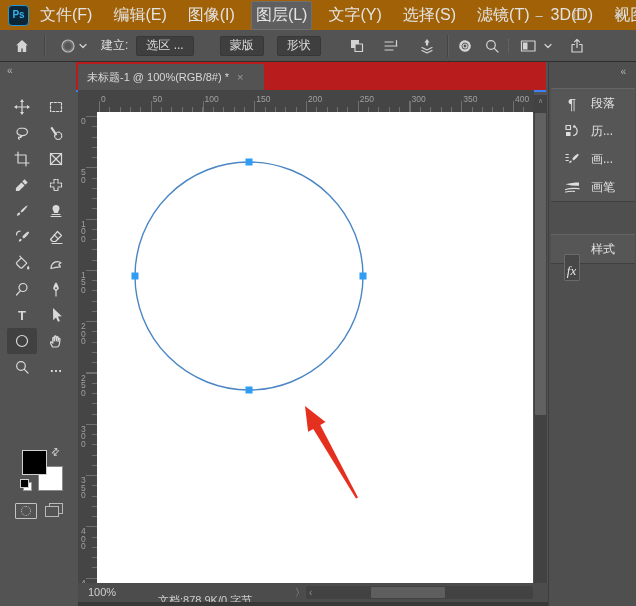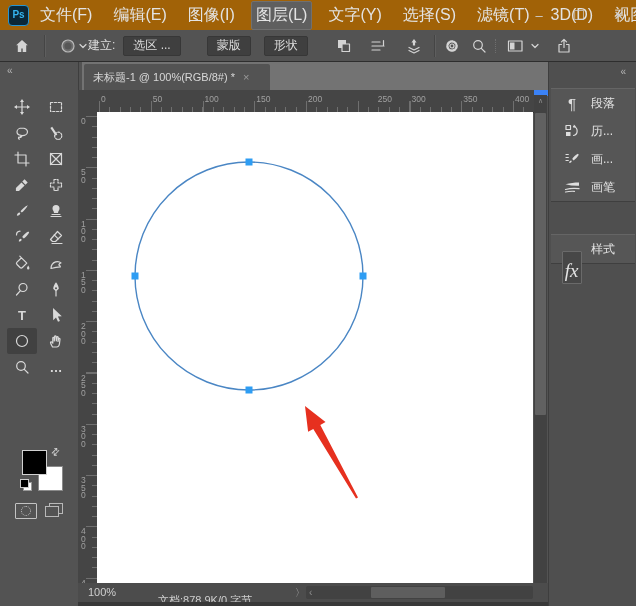--- a/index.html
+++ b/index.html
@@ -42,21 +42,21 @@
   .mini-colors{position:absolute;left:20px;top:417px;width:12px;height:12px;z-index:1;}
   .mini-colors .mw{position:absolute;right:0;bottom:0;width:7px;height:7px;background:#fff;border:1px solid #999;}
   .mini-colors .mb{position:absolute;left:0;top:0;width:7px;height:7px;background:#000;border:1px solid #ccc;}
   .qmask{position:absolute;left:15px;top:441px;width:20px;height:14px;border:1px solid #c2c2c2;border-radius:1px;
          display:flex;align-items:center;justify-content:center;}
   .qmask i{display:block;width:8px;height:8px;border:1px dotted #c2c2c2;border-radius:50%;}
   .smode{position:absolute;left:45px;top:441px;width:18px;height:14px;}
   .smode .r1{position:absolute;right:0;top:0;width:12px;height:9px;border:1px solid #b8b8b8;}
   .smode .r2{position:absolute;left:0;bottom:0;width:12px;height:9px;border:1px solid #b8b8b8;background:#535353;}
   
-  .tabbar{position:absolute;left:82px;top:62px;width:470px;height:28px;background:#737373;border-bottom:6px solid #3b82f6;}
+  .tabbar{position:absolute;left:76px;top:62px;width:470px;height:28px;background:#b91c1c;border-bottom:2px solid #3b82f6;}
   .tab{position:absolute;left:2px;top:2px;width:186px;height:26px;background:#535353;display:flex;align-items:center;
        font-size:11px;color:#d8d8d8;border-radius:2px 2px 0 0;}
   .tab > span:first-child{margin-left:9px;white-space:nowrap;}
   .tclose{margin-left:8px;color:#9a9a9a;font-size:11px;}
   
   .corner{position:absolute;left:78px;top:90px;width:19px;height:22px;background:#454545;border-right:1px solid #333;border-bottom:1px solid #333;}
   .ruler-h{position:absolute;left:97px;top:90px;width:437px;height:22px;background:#454545;border-bottom:1px solid #333;overflow:hidden;}
   .ruler-h::before{content:"";position:absolute;left:2px;right:0;bottom:0;height:5px;
       background:repeating-linear-gradient(to right,#6f6f6f 0 1px,transparent 1px 10.35px);}
   .ruler-h::after{content:"";position:absolute;left:2px;right:0;bottom:0;height:11px;
@@ -87,21 +87,21 @@
   .rpanel{position:absolute;left:548px;top:62px;width:88px;height:544px;background:#4f4f4f;border-left:1px solid #3e3e3e;}
   .collapse2{position:absolute;right:12px;top:4px;font-size:10px;color:#b5b5b5;letter-spacing:-1px;}
   .pgroup{position:absolute;left:2px;right:2px;background:#565656;border-top:1px solid #656565;border-bottom:1px solid #3f3f3f;}
   .pg1{top:26px;}
   .pg2{top:172px;}
   .prow{height:28px;display:flex;align-items:center;}
   .picon{width:24px;margin-left:9px;display:flex;align-items:center;justify-content:center;color:#dedede;}
   .picon svg{stroke:#dedede;fill:none;stroke-width:1.2;stroke-linecap:round;stroke-linejoin:round;}
   .picon svg .f{fill:#dedede;stroke:none;}
   .pilcrow{font-size:15px;}
-  .fxg{font-style:italic;font-family:"Liberation Serif","DejaVu Serif",serif;font-size:19px;color:#e6e6e6;
+  .fxg{font-style:italic;font-family:"Liberation Serif","DejaVu Serif",serif;font-size:13px;color:#e6e6e6;
        border:1px solid #6a6a6a;background:#474747;padding:8px 3px 1px 2px;border-radius:1px;margin-top:36px;}
   .plabel{margin-left:7px;font-size:12px;color:#e2e2e2;white-space:nowrap;}
 </style>
 </head>
 <body>
 
 <div id="app">
 
   <header class="titlebar">
     <div class="ps-logo">Ps</div>
@@ -135,21 +135,21 @@
       <svg width="18" height="18" viewBox="0 0 18 18">
           <circle cx="9" cy="9" r="6" stroke="#b9b9b9" fill="#6e6e6e"></circle>
           <circle cx="9" cy="9" r="3.5" fill="#565656" stroke="none"></circle>
         </svg>
     </span>
     <span class="ob-icon" style="width:10px">
       <svg width="8" height="8" viewBox="0 0 8 8">
           <path d="M1 2.5l3 3 3-3"></path>
         </svg>
     </span>
-    <span class="make" style="">建立:</span>
+    <span class="make" style="margin-left:13px">建立:</span>
     <button class="obtn" style="margin-left:8px">选区 ...</button>
     <button class="obtn" style="margin-left:26px">蒙版</button>
     <button class="obtn" style="margin-left:13px">形状</button>
     <span class="ob-icon" style="margin-left:26px">
       <svg width="16" height="16" viewBox="0 0 16 16">
           <rect class="f" x="2" y="2" width="8" height="8"></rect>
           <rect x="6" y="6" width="7.5" height="7.5" fill="#535353"></rect>
         </svg>
     </span>
     <span class="ob-icon" style="margin-left:14px">
@@ -340,21 +340,21 @@
     </div>
   </div>
 
   <div class="corner"></div>
   <div class="ruler-h" id="rulerH">
       <span class="rlh" style="left: 4px;">0</span>
       <span class="rlh" style="left: 55.75px;">50</span>
       <span class="rlh" style="left: 107.5px;">100</span>
       <span class="rlh" style="left: 159.25px;">150</span>
       <span class="rlh" style="left: 211px;">200</span>
-      <span class="rlh" style="left: 262.75px; margin-left: 18px;">250</span>
+      <span class="rlh" style="left: 262.75px;">250</span>
       <span class="rlh" style="left: 314.5px;">300</span>
       <span class="rlh" style="left: 366.25px;">350</span>
       <span class="rlh" style="left: 418px;">400</span>
     </div>
   <div class="ruler-v" id="rulerV">
       <span class="rlv" style="top: 6px;">0</span>
       <span class="rlv" style="top: 57.3px;">5
 0</span>
       <span class="rlv" style="top: 108.6px;">1
 0

